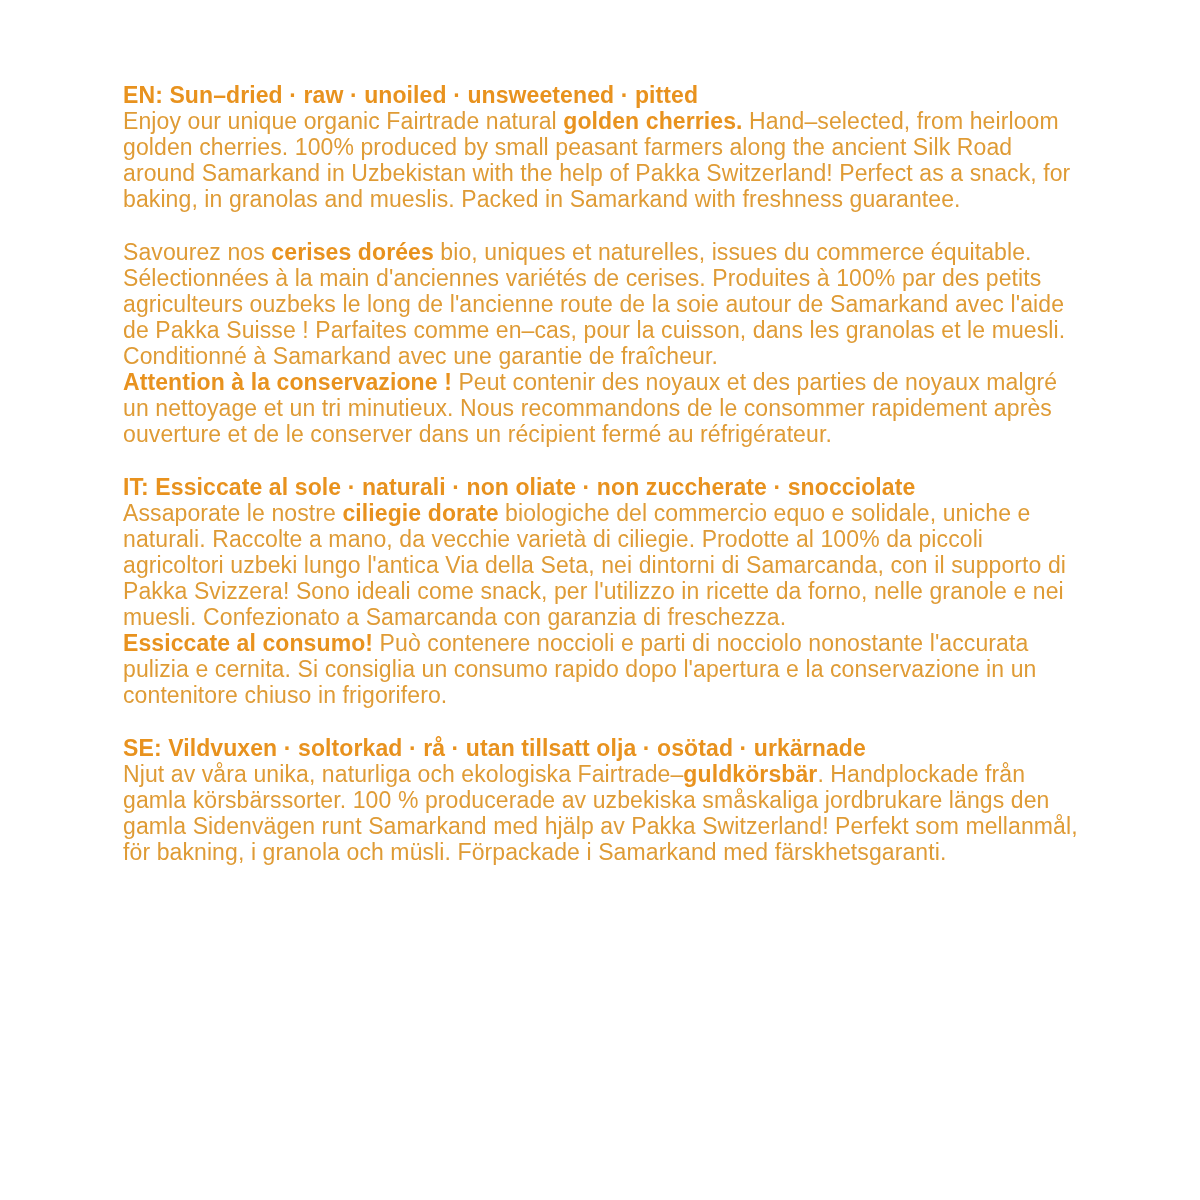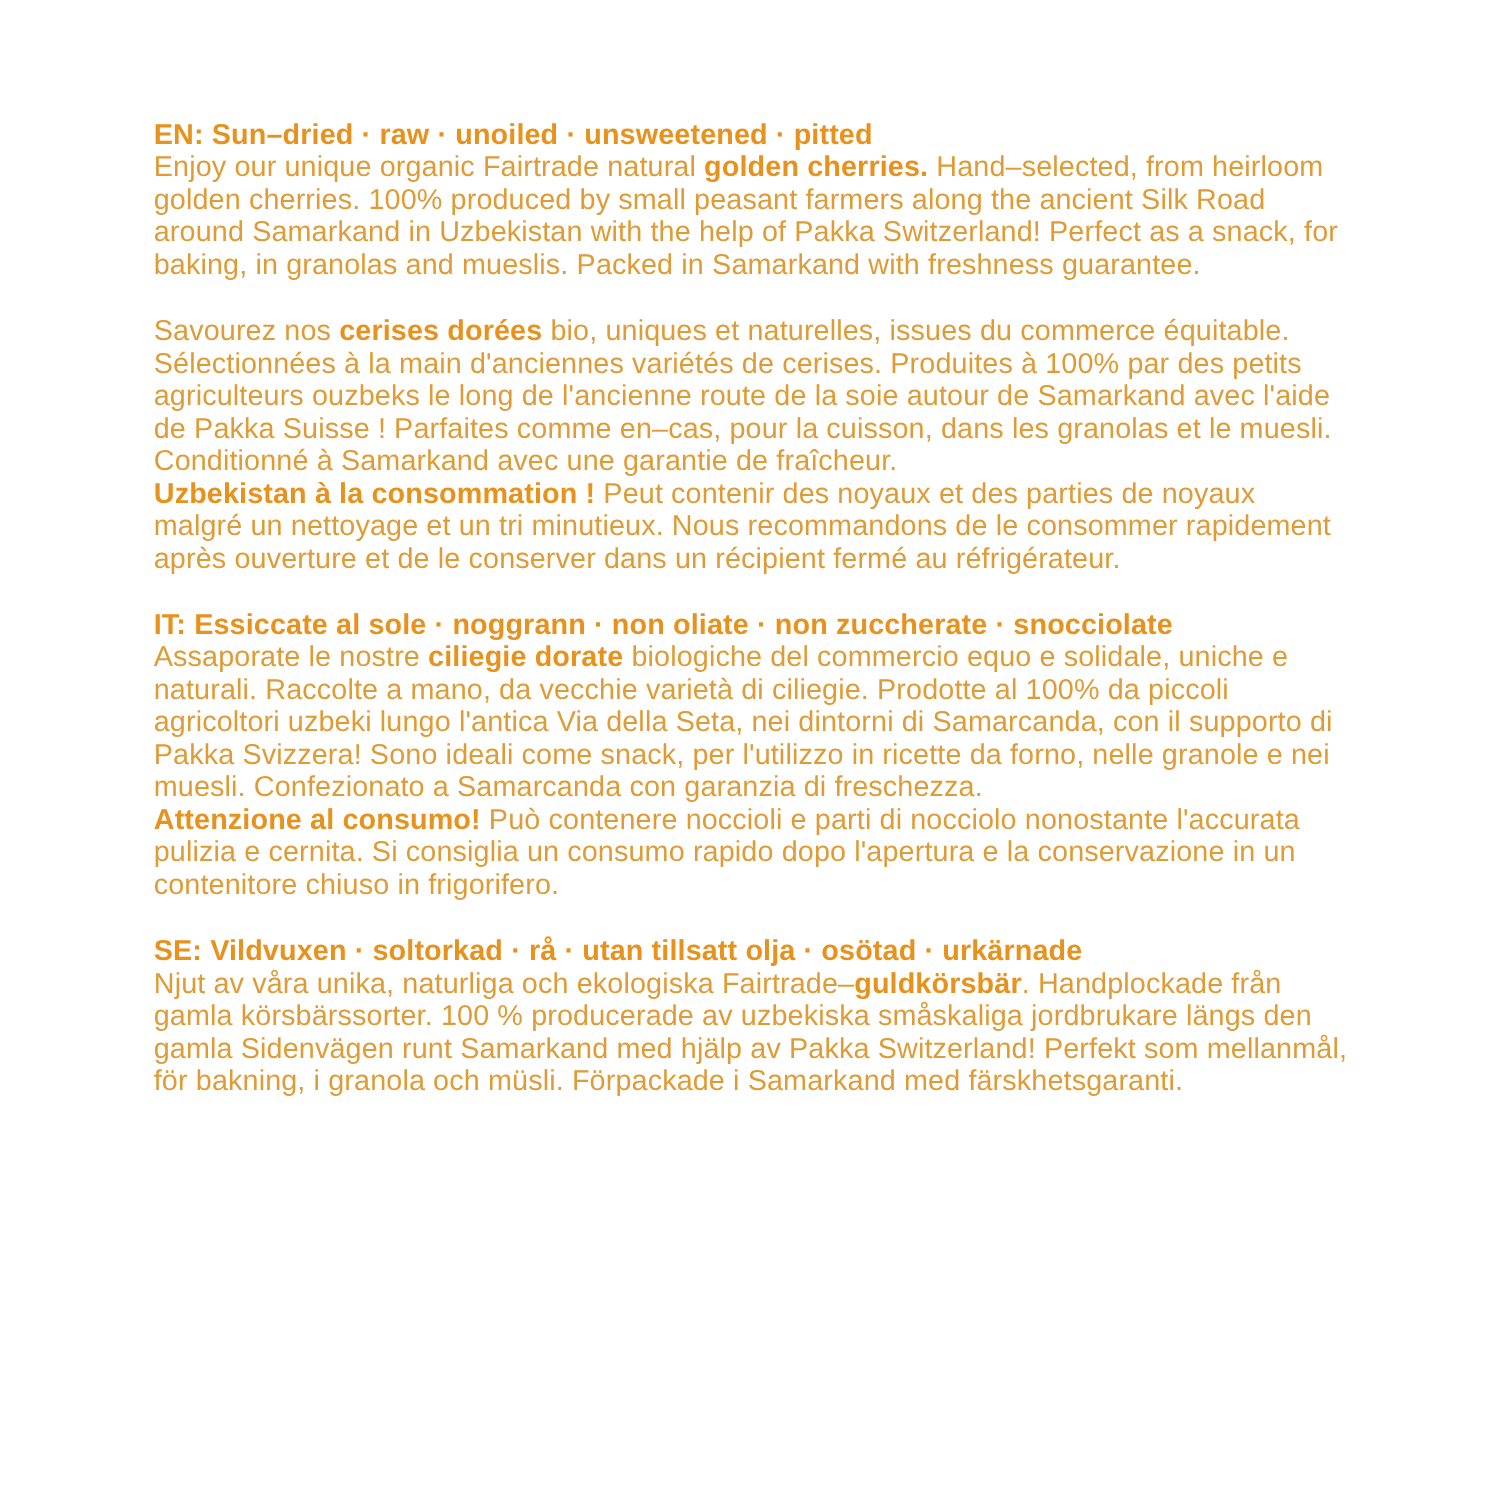--- a/index.html
+++ b/index.html
@@ -9,21 +9,21 @@
   }
   body {
     width: 1200px;
     height: 1200px;
     position: relative;
     overflow: hidden;
   }
   .label-text {
     position: absolute;
     left: 123px;
-    top: 94px;
+    top: 82px;
     width: 958px;
     font-family: "Liberation Sans", sans-serif;
     font-size: 23px;
     line-height: 26px;
     color: #DF9B35;
     letter-spacing: 0.1px;
   }
   .section {
     margin: 0 0 27px 0;
   }
@@ -47,27 +47,27 @@
 
 <div class="label-text">
 
   <div class="section">
     <p class="hdr">EN: Sun–dried · raw · unoiled · unsweetened · pitted</p>
     <p><span>Enjoy our unique organic Fairtrade natural </span><span class="b">golden cherries.</span><span> Hand–selected, from heirloom golden cherries. 100% produced by small peasant farmers along the ancient Silk Road around Samarkand in Uzbekistan with the help of Pakka Switzerland! Perfect as a snack, for baking, in granolas and mueslis. Packed in Samarkand with freshness guarantee.</span></p>
   </div>
 
   <div class="section">
     <p><span>Savourez nos </span><span class="b">cerises dorées</span><span> bio, uniques et naturelles, issues du commerce équitable. Sélectionnées à la main d'anciennes variétés de cerises. Produites à 100% par des petits agriculteurs ouzbeks le long de l'ancienne route de la soie autour de Samarkand avec l'aide de Pakka Suisse ! Parfaites comme en–cas, pour la cuisson, dans les granolas et le muesli. Conditionné à Samarkand avec une garantie de fraîcheur.</span></p>
-    <p><span class="b">Uzbekistan à la consommation !</span><span> Peut contenir des noyaux et des parties de noyaux malgré un nettoyage et un tri minutieux. Nous recommandons de le consommer rapidement après ouverture et de le conserver dans un récipient fermé au réfrigérateur.</span></p>
+    <p><span class="b">Attention à la conservazione !</span><span> Peut contenir des noyaux et des parties de noyaux malgré un nettoyage et un tri minutieux. Nous recommandons de le consommer rapidement après ouverture et de le conserver dans un récipient fermé au réfrigérateur.</span></p>
   </div>
 
   <div class="section">
-    <p class="hdr">IT: Essiccate al sole · noggrann · non oliate · non zuccherate · snocciolate</p>
+    <p class="hdr">IT: Essiccate al sole · naturali · non oliate · non zuccherate · snocciolate</p>
     <p><span>Assaporate le nostre </span><span class="b">ciliegie dorate</span><span> biologiche del commercio equo e solidale, uniche e naturali. Raccolte a mano, da vecchie varietà di ciliegie. Prodotte al 100% da piccoli agricoltori uzbeki lungo l'antica Via della Seta, nei dintorni di Samarcanda, con il supporto di Pakka Svizzera! Sono ideali come snack, per l'utilizzo in ricette da forno, nelle granole e nei muesli. Confezionato a Samarcanda con garanzia di freschezza.</span></p>
-    <p><span class="b">Attenzione al consumo!</span><span> Può contenere noccioli e parti di nocciolo nonostante l'accurata pulizia e cernita. Si consiglia un consumo rapido dopo l'apertura e la conservazione in un contenitore chiuso in frigorifero.</span></p>
+    <p><span class="b">Essiccate al consumo!</span><span> Può contenere noccioli e parti di nocciolo nonostante l'accurata pulizia e cernita. Si consiglia un consumo rapido dopo l'apertura e la conservazione in un contenitore chiuso in frigorifero.</span></p>
   </div>
 
   <div class="section">
     <p class="hdr">SE: Vildvuxen · soltorkad · rå · utan tillsatt olja · osötad · urkärnade</p>
     <p><span>Njut av våra unika, naturliga och ekologiska Fairtrade–</span><span class="b">guldkörsbär</span><span>. Handplockade från gamla körsbärssorter. 100 % producerade av uzbekiska småskaliga jordbrukare längs den gamla Sidenvägen runt Samarkand med hjälp av Pakka Switzerland! Perfekt som mellanmål, för bakning, i granola och müsli. Förpackade i Samarkand med färskhetsgaranti.</span></p>
   </div>
 
 </div>
 
 </body></html>

